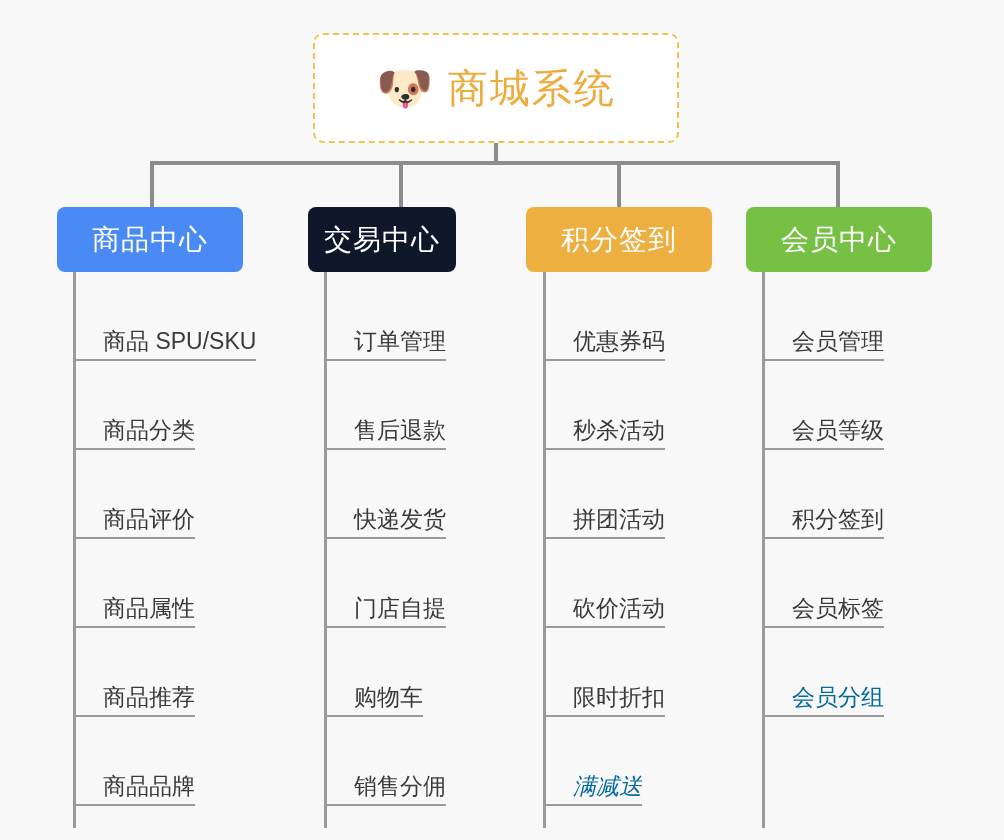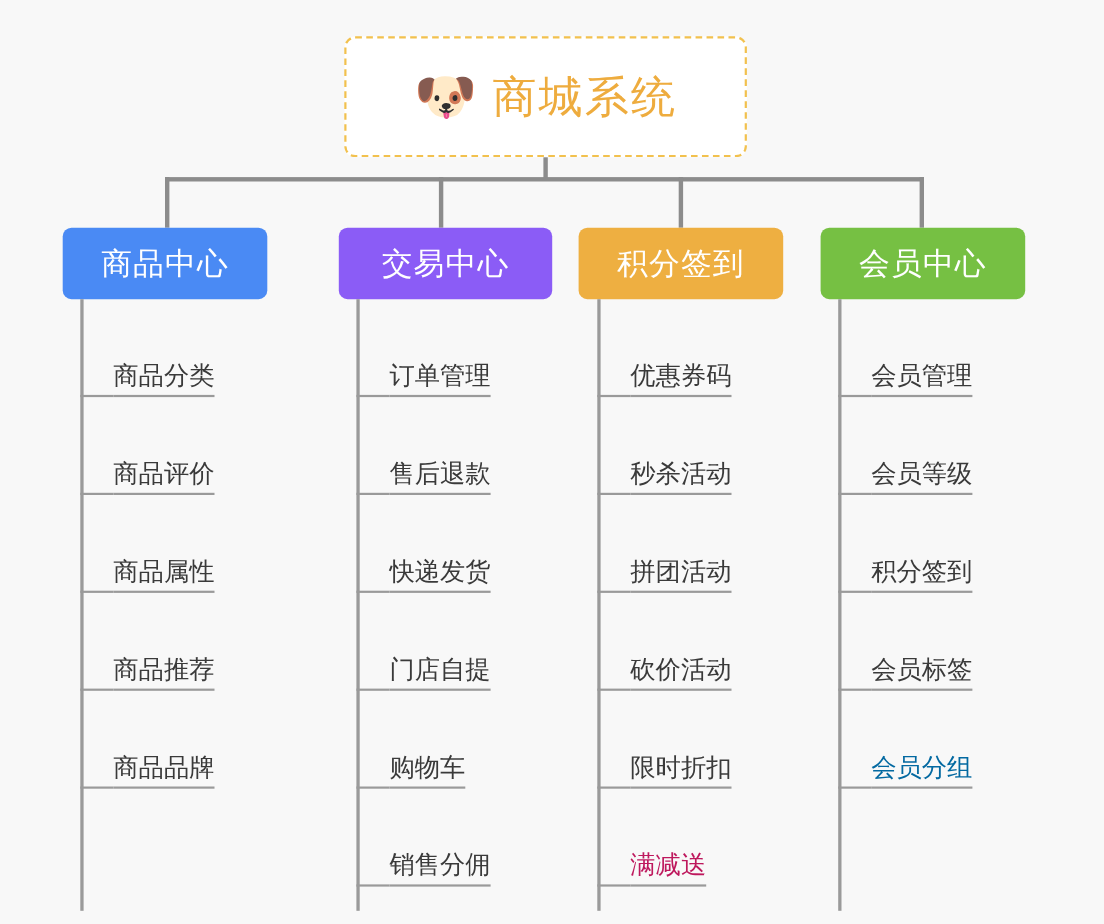--- a/index.html
+++ b/index.html
@@ -122,33 +122,36 @@
   <div class="conn conn-v" style="left: 494px; top: 143px; height: 21px; background: rgb(140, 140, 140);"></div>
   <div class="conn conn-h" style="left: 150px; top: 161px; width: 690px; background: rgb(140, 140, 140);"></div>
   <div class="conn conn-v" style="left: 150px; top: 161px; height: 46px; background: rgb(140, 140, 140);"></div>
   <div class="conn conn-v" style="left: 399px; top: 161px; height: 46px; background: rgb(140, 140, 140);"></div>
   <div class="conn conn-v" style="left: 617px; top: 161px; height: 46px; background: rgb(140, 140, 140);"></div>
   <div class="conn conn-v" style="left: 836px; top: 161px; height: 46px; background: rgb(140, 140, 140);"></div>
 
   <div class="cat-box" style="left: 57px; width: 186px; background: rgb(74, 138, 244);">
     <span class="cat-label">商品中心</span>
   </div>
-  <div class="cat-box" style="left: 308px; width: 194px; background: #8b5cf6;">
+  <div class="cat-box" style="left: 308px; width: 148px; background: #0f172a;">
     <span class="cat-label">交易中心</span>
   </div>
   <div class="cat-box" style="left: 526px; width: 186px; background: rgb(238, 175, 65);">
     <span class="cat-label">积分签到</span>
   </div>
   <div class="cat-box" style="left: 746px; width: 186px; background: rgb(118, 192, 67);">
     <span class="cat-label">会员中心</span>
   </div>
 
   <div class="leaf-col" style="left:73px;">
     <div class="leaf-spine" style="height: 556px; background: rgb(154, 154, 154);"></div>
     <div class="leaf-item">
+        <span class="leaf-text" style="color: rgb(58, 58, 58); border-bottom-color: rgb(154, 154, 154);">商品 SPU/SKU</span>
+      </div>
+    <div class="leaf-item">
         <span class="leaf-text" style="color: rgb(58, 58, 58); border-bottom-color: rgb(154, 154, 154);">商品分类</span>
       </div>
     <div class="leaf-item">
         <span class="leaf-text" style="color: rgb(58, 58, 58); border-bottom-color: rgb(154, 154, 154);">商品评价</span>
       </div>
     <div class="leaf-item">
         <span class="leaf-text" style="color: rgb(58, 58, 58); border-bottom-color: rgb(154, 154, 154);">商品属性</span>
       </div>
     <div class="leaf-item">
         <span class="leaf-text" style="color: rgb(58, 58, 58); border-bottom-color: rgb(154, 154, 154);">商品推荐</span>
@@ -191,21 +194,21 @@
     <div class="leaf-item">
         <span class="leaf-text" style="color: rgb(58, 58, 58); border-bottom-color: rgb(154, 154, 154); text-align: center;">拼团活动</span>
       </div>
     <div class="leaf-item">
         <span class="leaf-text" style="color: rgb(58, 58, 58); border-bottom-color: rgb(154, 154, 154);">砍价活动</span>
       </div>
     <div class="leaf-item">
         <span class="leaf-text" style="color: rgb(58, 58, 58); border-bottom-color: rgb(154, 154, 154);">限时折扣</span>
       </div>
     <div class="leaf-item">
-        <span class="leaf-text" style="color: #be185d; border-bottom-color: rgb(154, 154, 154);">满减送</span>
+        <span class="leaf-text" style="color: #0369a1; border-bottom-color: rgb(154, 154, 154); font-style: italic;">满减送</span>
       </div>
   </div>
 
   <div class="leaf-col" style="left:762px;">
     <div class="leaf-spine" style="height: 556px; background: rgb(154, 154, 154);"></div>
     <div class="leaf-item">
         <span class="leaf-text" style="color: rgb(58, 58, 58); border-bottom-color: rgb(154, 154, 154);">会员管理</span>
       </div>
     <div class="leaf-item">
         <span class="leaf-text" style="color: rgb(58, 58, 58); border-bottom-color: rgb(154, 154, 154);">会员等级</span>

